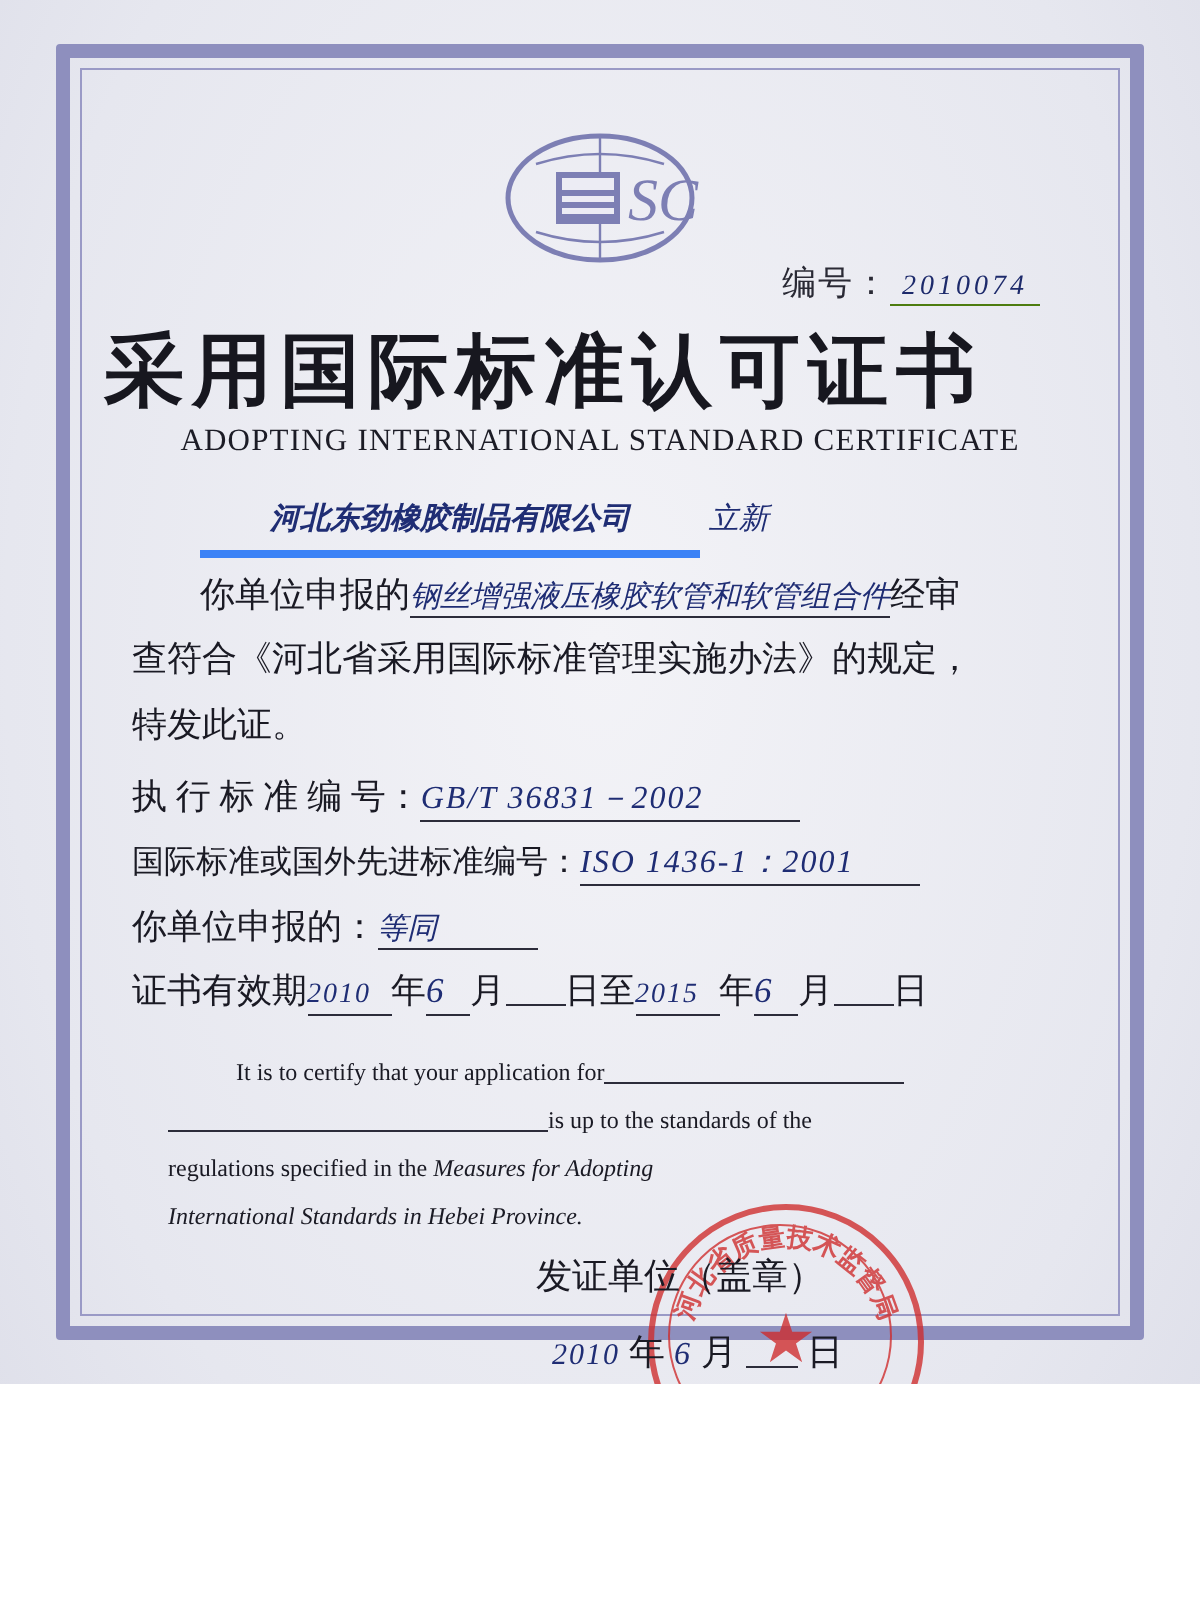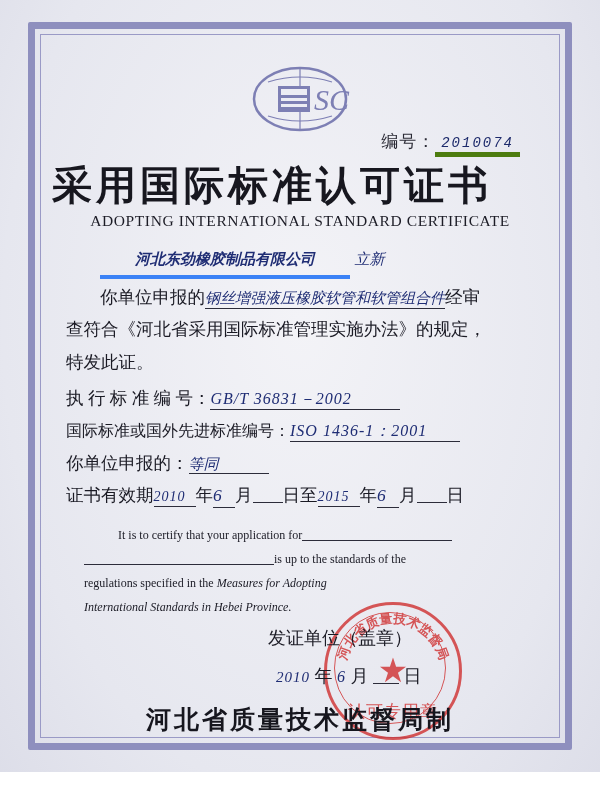--- a/index.html
+++ b/index.html
@@ -3,21 +3,21 @@
 <meta charset="utf-8">
 <style>
   html, body {
     margin: 0;
     padding: 0;
     background: #ffffff;
   }
   #page {
     position: relative;
     width: 600px;
-    height: 772px;
+    height: 692px;
     overflow: hidden;
     background: #7dd3fc;
     font-family: "Liberation Serif", serif;
   }
   
   .paper {
     position: absolute;
     left: 0; top: 0;
     width: 600px; height: 800px;
     background:
@@ -62,25 +62,25 @@
   .serial {
     position: absolute;
     right: 28px;
     top: 84px;
     font-size: 17px;
     color: #2a2a35;
     letter-spacing: 1px;
     font-family: "Liberation Sans", sans-serif;
   }
   .serial .hand {
-    font-family: Liberation Mono, monospace;
+    font-family: Liberation Serif, serif;
     font-style: italic;
     font-size: 14px;
     color: #1d2a6b;
-    border-bottom: 5px solid #4d7c0f;
+    border-bottom: 1px solid #4d7c0f;
     padding: 0 6px 1px 6px;
     letter-spacing: 2px;
   }
 
   
   .title-cn {
     position: absolute;
     top: 112px;
     left: 0; right: 0;
     text-align: left;

